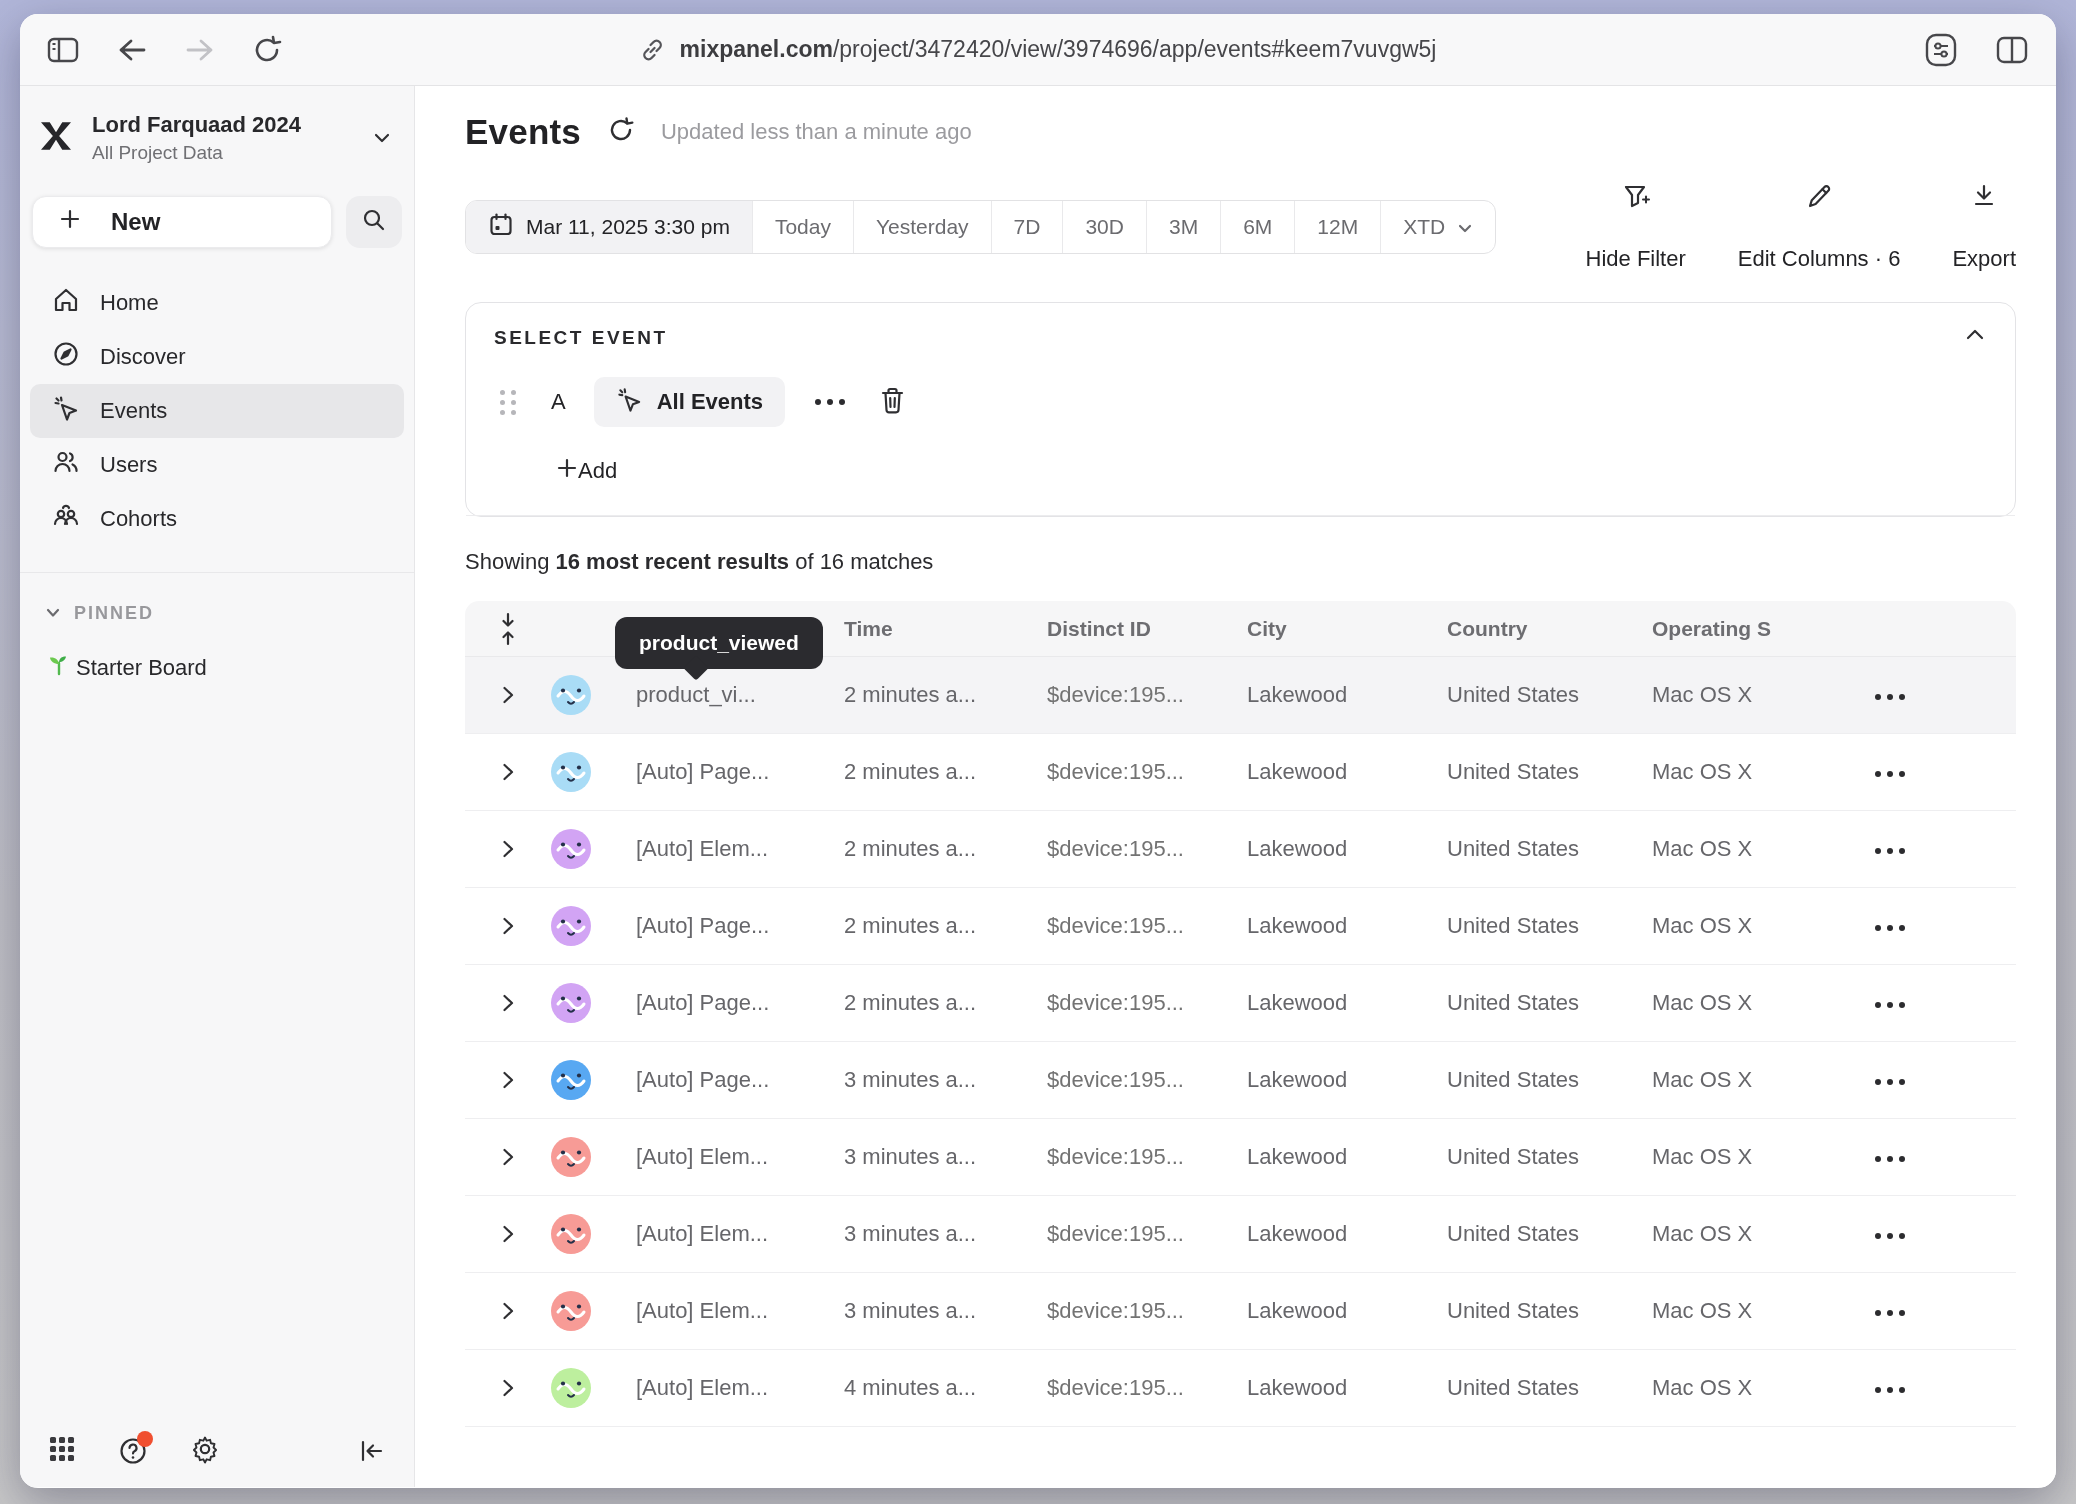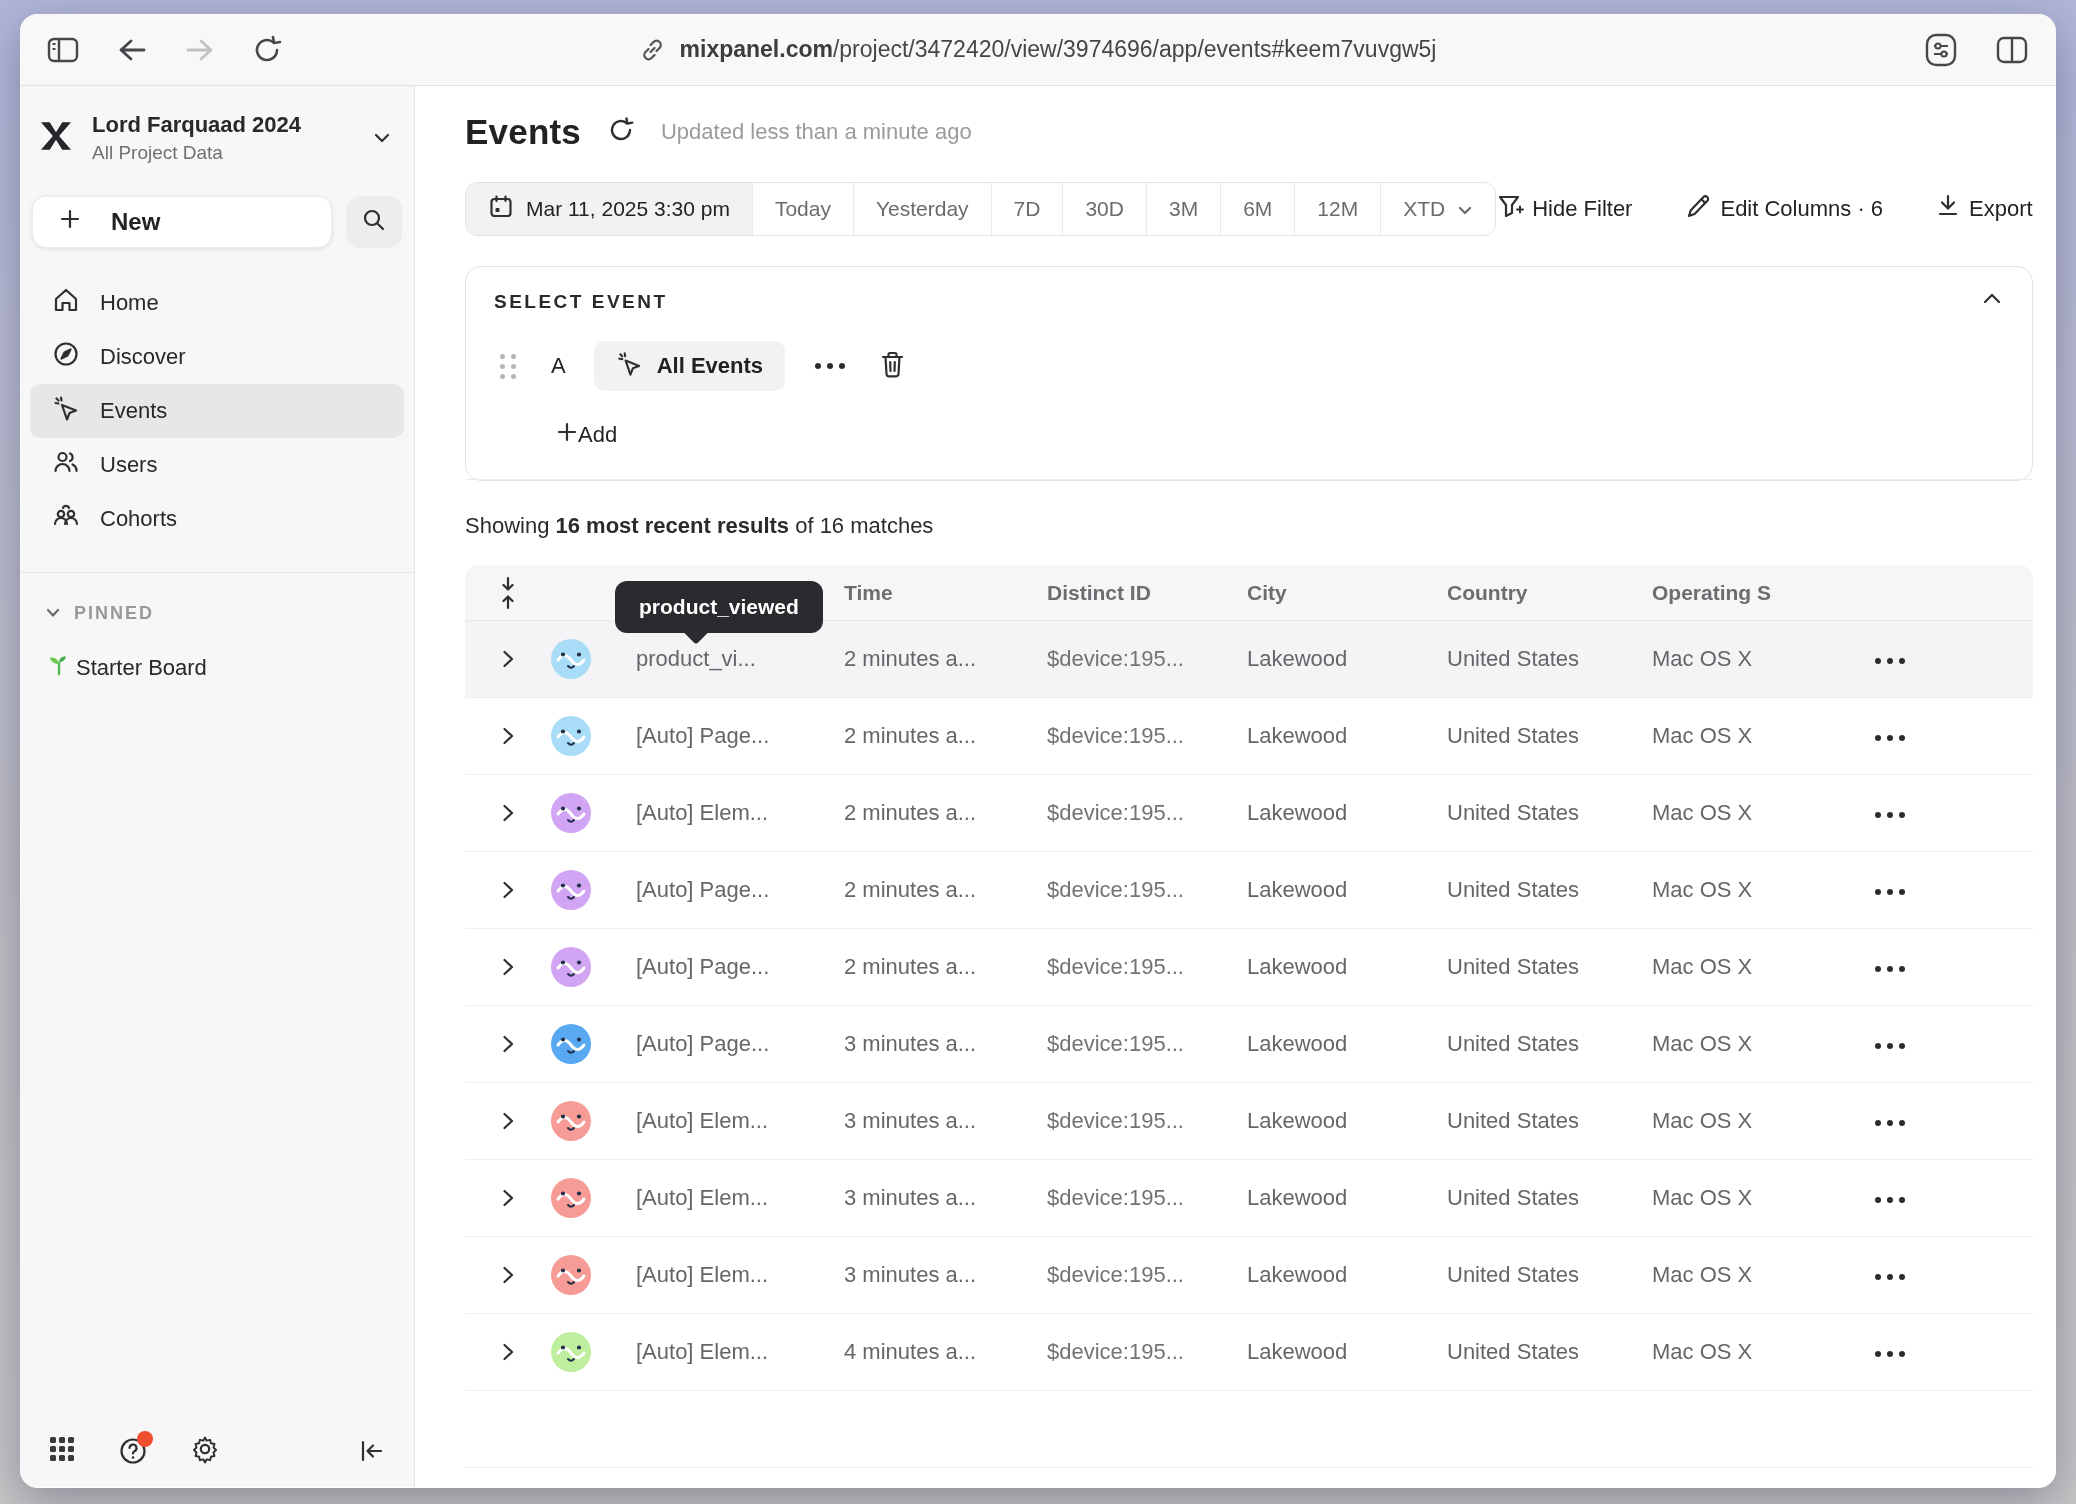--- a/index.html
+++ b/index.html
@@ -62,22 +62,22 @@
   .title-row { display:flex; align-items:center; gap:26px; }
   .page-title { font-size:35px; font-weight:700; color:#222225; letter-spacing:.2px; }
   .updated { font-size:22px; color:#9b9b9f; }
   .ctrl-row { display:flex; align-items:center; margin-top:30px; }
   .seg { display:inline-flex; border:1px solid #e2e2e4; border-radius:12px;
     overflow:hidden; background:#fff; height:54px; }
   .seg-item { display:flex; align-items:center; gap:12px; padding:0 22px;
     font-size:21px; color:#6b6b6f; border-left:1px solid #e9e9eb; cursor:pointer; white-space:nowrap; }
   .seg-item:first-child { border-left:none; background:#f2f2f4; color:#232326; font-weight:500; }
   .right-actions { margin-left:auto; display:flex; align-items:center; gap:52px; }
-  .act-btn { display:flex; align-items:center; gap:8px; font-size:22px;
-    font-weight:500; color:#232326; cursor:pointer; white-space:nowrap; }
+  .act-btn { display:flex; align-items:center; gap:30px; font-size:22px;
+    font-weight:500; color:#232326; cursor:pointer; white-space:nowrap;flex-direction:column; }
 
   
   .card { margin-top:30px; border:1px solid #e3e3e6; border-radius:16px; background:#fff; }
   .card-sec { padding:24px 28px; position:relative; }
   .sec-label { font-size:19px; font-weight:700; letter-spacing:2.5px; color:#2a2a2d; }
   .sec-chev { position:absolute; right:28px; top:24px; cursor:pointer; display:inline-flex; }
   .filters-chev { top:30px; }
   .event-row { display:flex; align-items:center; margin-top:28px; }
   .drag { display:inline-grid; grid-template-columns:6px 6px; gap:5px; margin-left:6px; cursor:grab; }
   .drag i { width:5px; height:5px; border-radius:50%; background:#b6b6ba; }

